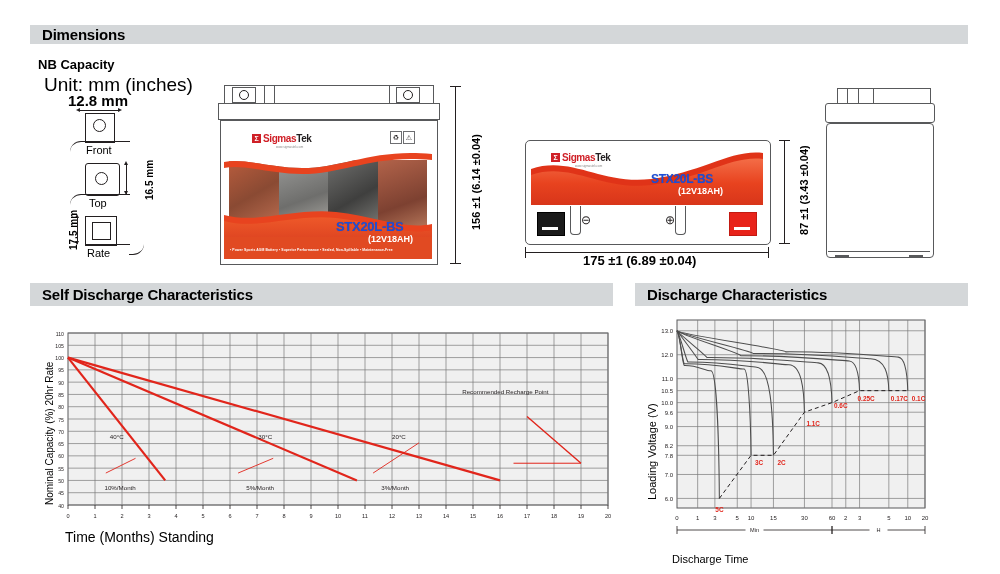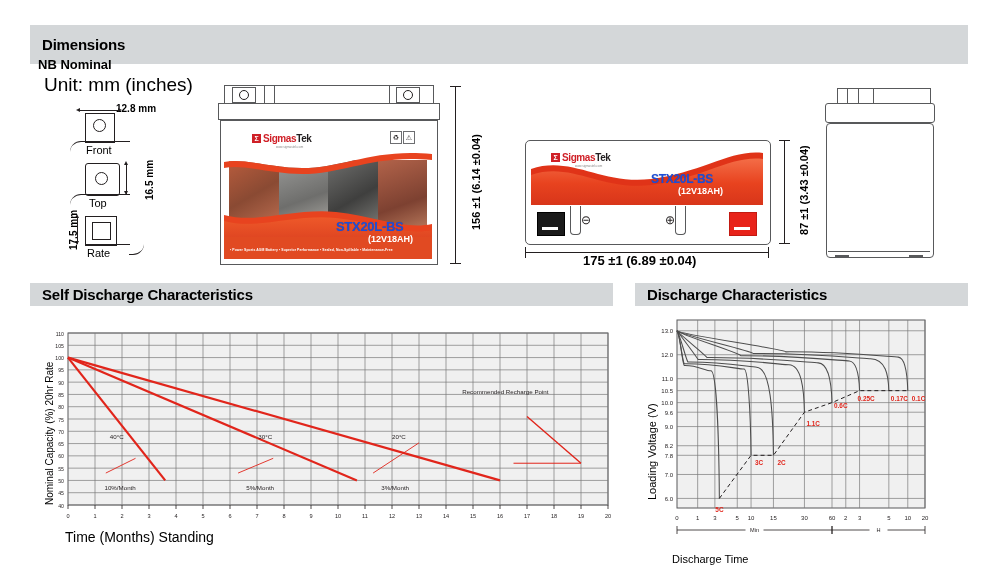--- a/index.html
+++ b/index.html
@@ -49,28 +49,28 @@
   .arrowL{border-top:2.5px solid transparent;border-bottom:2.5px solid transparent;border-right:4px solid #231f20;}
   .arrowR{border-top:2.5px solid transparent;border-bottom:2.5px solid transparent;border-left:4px solid #231f20;}
 
   
   .chart-svg{position:absolute;}
   .axis-title{position:absolute;font-size:10px;}
 </style>
 </head>
 <body>
 
-<div class="section-bar" style="left:30px;top:25px;width:938px;height:39px;text-align:right;">
+<div class="section-bar" style="left:30px;top:25px;width:938px;height:19px;text-align:right;">
   <span class="title">Dimensions</span>
 </div>
 
-<div class="lbl bold" style="left:38px;top:58px;font-size:13px;">NB Nominal</div>
+<div class="lbl bold" style="left:38px;top:58px;font-size:13px;">NB Capacity</div>
 <div class="lbl" style="left:44px;top:74px;font-size:19px;text-align:center;">Unit: mm (inches)</div>
 
-<div class="lbl bold" style="left:68px;top:103px;font-size:10px;margin-left:48px;">12.8 mm</div>
+<div class="lbl bold" style="left:68px;top:92px;font-size:15px;">12.8 mm</div>
 <div class="dimline" style="left:78px;top:110px;width:42px;height:1px;"></div>
 <div class="arrowL" style="left:76px;top:108px;"></div>
 <div class="arrowR" style="left:118px;top:108px;"></div>
 <div class="tbox" style="left:85px;top:113px;width:28px;height:28px;"></div>
 <div class="tcirc" style="left:93px;top:119px;width:11px;height:11px;"></div>
 <div class="tline" style="left:85px;top:141px;width:45px;height:1.3px;"></div>
 <div style="position:absolute;left:70px;top:141px;width:16px;height:10px;border-top:1.3px solid #231f20;border-top-left-radius:14px;"></div>
 <div class="lbl" style="left:86px;top:144px;font-size:11px;">Front</div>
 
 <div class="tbox" style="left:85px;top:163px;width:33px;height:31px;border-radius:3px;"></div>

